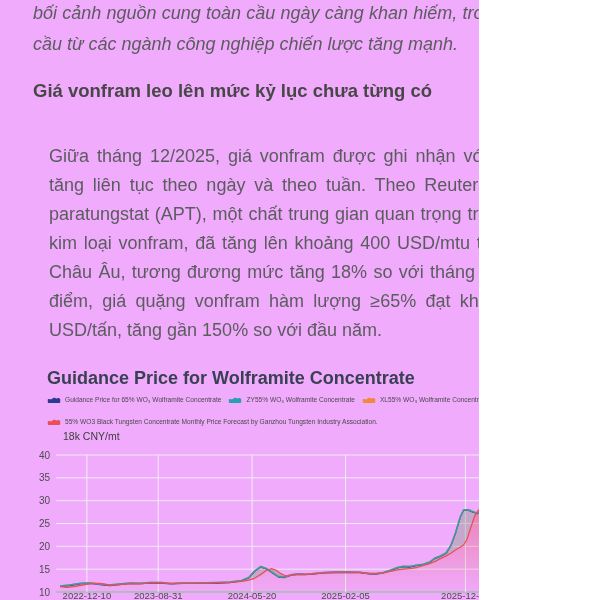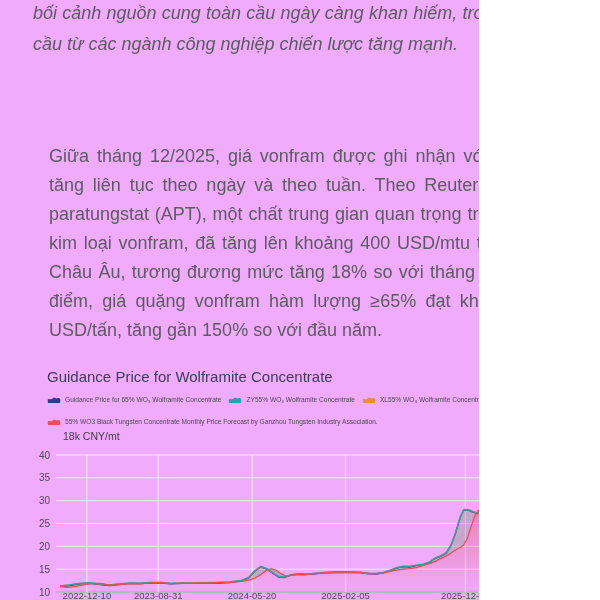--- a/index.html
+++ b/index.html
@@ -6,36 +6,37 @@
   .page{position:relative;width:479px;height:600px;background:#f0abfc;overflow:hidden;
         font-family:"Liberation Sans","DejaVu Sans",sans-serif;}
   .intro{position:absolute;top:-2px;left:33px;width:534px;margin:0;
          font-style:italic;font-size:18px;line-height:31px;color:#5b5c5e;
          text-align:justify;}
   .heading{position:absolute;top:80px;left:33px;margin:0;
            font-size:18.5px;font-weight:bold;color:#474747;}
   .body-par{position:absolute;top:126px;left:33px;width:534px;margin:16px;
             font-size:18px;line-height:29px;color:#5b5c5e;text-align:justify;}
   .chart-title{position:absolute;top:368px;left:47px;
-               font-size:15px;font-weight:normal;color:#3a4054;}
+               font-size:18px;font-weight:bold;color:#3a4054;}
   .legend-row{position:absolute;left:47px;display:flex;align-items:center;gap:7px;}
   .legend-row[data-legend-row="0"]{top:395px;}
   .legend-row[data-legend-row="1"]{top:417px;}
   .leg-item{display:flex;align-items:center;gap:4px;}
   .leg-tx{font-size:6.6px;color:#4a4a4a;white-space:nowrap;}
   .unit{position:absolute;top:430px;left:63px;font-size:10.5px;color:#3d3d3d;}
   #chart-svg{position:absolute;top:437px;left:0;width:600px;height:165px;}
   .ytick{font-size:10px;fill:#4c4c4c;font-family:"Liberation Sans","DejaVu Sans",sans-serif;}
   .xtick{font-size:9.5px;fill:#4c4c4c;font-family:"Liberation Sans","DejaVu Sans",sans-serif;}
 </style>
 </head>
 <body>
 
 <div class="page">
   <p class="intro">bối cảnh nguồn cung toàn cầu ngày càng khan hiếm, trong khi nhu cầu từ các ngành công nghiệp chiến lược tăng mạnh.</p>
+  <h2 class="heading">Giá vonfram leo lên mức kỷ lục chưa từng có</h2>
   <p class="body-par">Giữa tháng 12/2025, giá vonfram được ghi nhận với những đợt tăng liên tục theo ngày và theo tuần. Theo Reuters, giá amoni paratungstat (APT), một chất trung gian quan trọng trong sản xuất kim loại vonfram, đã tăng lên khoảng 400 USD/mtu tại thị trường Châu Âu, tương đương mức tăng 18% so với tháng 2. Cùng thời điểm, giá quặng vonfram hàm lượng ≥65% đạt khoảng 50.400 USD/tấn, tăng gần 150% so với đầu năm.</p>
 
   <div>
     <div class="chart-title">Guidance Price for Wolframite Concentrate</div>
     <div class="legend-row" data-legend-row="0">
         <span class="leg-item">
           <svg class="leg-ic" viewBox="0 0 14 9" width="14" height="8">
             <path d="M0,8 L0,5 C1.5,3.5 3,5.5 4.5,4.5 C6,3.5 7,2.5 8.5,3.5 C10,4.5 11,3 12.5,3.5 L14,4.5 L14,8 Q14,9 13,9 L1,9 Q0,9 0,8 Z" fill="#2f3a8f"></path>
           </svg>
           <span class="leg-tx">Guidance Price for 65% WO₃ Wolframite Concentrate</span>

